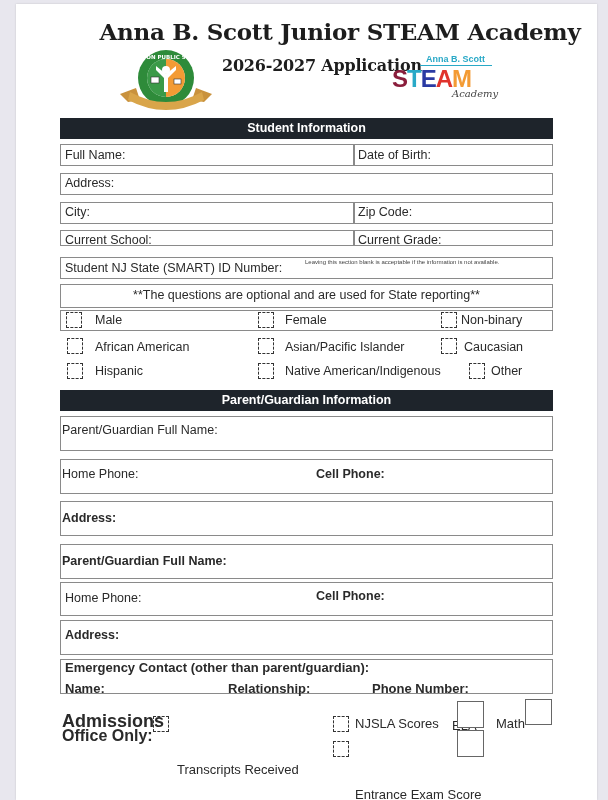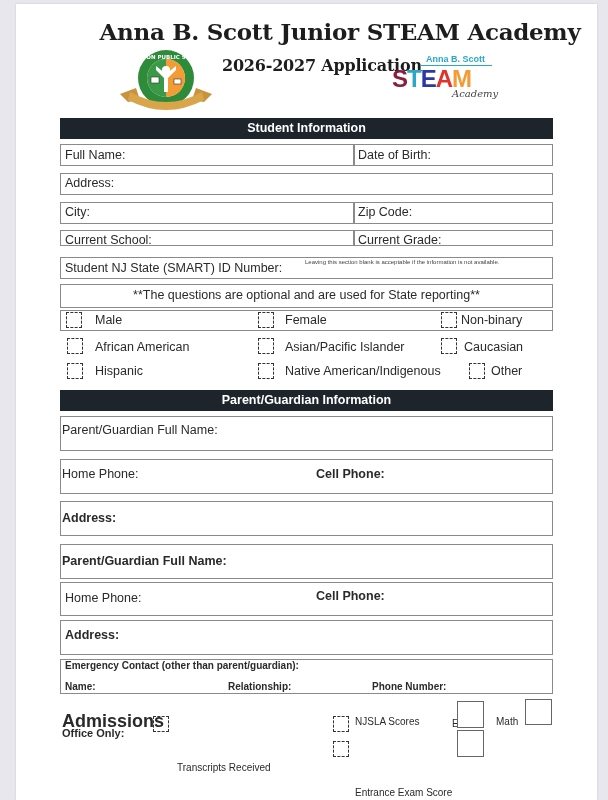--- a/index.html
+++ b/index.html
@@ -9,21 +9,21 @@
   .abs { position: absolute; }
   .title { left: 0; width: 608px; top: 18px; text-align: center; font-family: "DejaVu Serif", "Liberation Serif", serif; font-weight: bold; font-size: 23px; color: #1d1d1d; letter-spacing: -0.3px; margin-left: 36px; }
   .subtitle { left: 222px; top: 56px; font-family: "DejaVu Serif", "Liberation Serif", serif; font-weight: bold; font-size: 16px; color: #1d1d1d; letter-spacing: -0.2px; }
   .bar { left: 60px; width: 493px; height: 21px; background: #1e242b; color: #fff; font-weight: bold; font-size: 12.5px; text-align: center; line-height: 21px; }
   .box { left: 60px; width: 493px; border: 1.5px solid #8a8a8a; background: #fff; }
   .lbl { position: absolute; font-size: 12.5px; color: #2a2a2a; white-space: nowrap; }
   .bold { font-weight: bold; }
   .divider { position: absolute; top: 0; bottom: 0; width: 1.5px; background: #8a8a8a; }
   .cb { position: absolute; width: 16px; height: 16px; border: 1.5px dashed #333; }
   .sbox { position: absolute; border: 1.2px solid #666; background: #fff; }
-  .small { font-size: 10px; }
+  .small { font-size: 13px; }
   .tiny { font-size: 6px; color: #444; }
 </style>
 </head>
 <body>
 
 <div class="page"></div>
 
 <div class="abs title">Anna B. Scott Junior STEAM Academy</div>
 
 <div class="abs" style="left:118px;top:48px;width:96px;height:66px;">
@@ -135,21 +135,21 @@
 </div>
 
 <div class="abs box" style="top:659px;height:35px;">
   <span class="lbl bold small" style="left:4px;top:0px;">Emergency Contact (other than parent/guardian):</span>
   <span class="lbl bold small" style="left:4px;top:21px;">Name:</span>
   <span class="lbl bold small" style="left:167px;top:21px;">Relationship:</span>
   <span class="lbl bold small" style="left:311px;top:21px;">Phone Number:</span>
 </div>
 
 <span class="lbl bold" style="left:62px;top:711px;font-size:18px;">Admissions</span>
-<span class="lbl bold" style="left:62px;top:727px;font-size:11px;">Office Only:</span>
+<span class="lbl bold" style="left:62px;top:727px;font-size:16px;">Office Only:</span>
 
 <div class="cb" style="left:153px;top:716px;"></div>
 <span class="lbl small" style="left:177px;top:716px;margin-top:46px;">Transcripts Received</span>
 
 <div class="cb" style="left:333px;top:716px;"></div>
 <span class="lbl small" style="left:355px;top:716px;">NJSLA Scores</span>
 <span class="lbl small" style="left:452px;top:718px;">ELA</span>
 <div class="sbox" style="left:457px;top:701px;width:27px;height:27px;"></div>
 <span class="lbl small" style="left:496px;top:716px;">Math</span>
 <div class="sbox" style="left:525px;top:699px;width:27px;height:26px;"></div>

